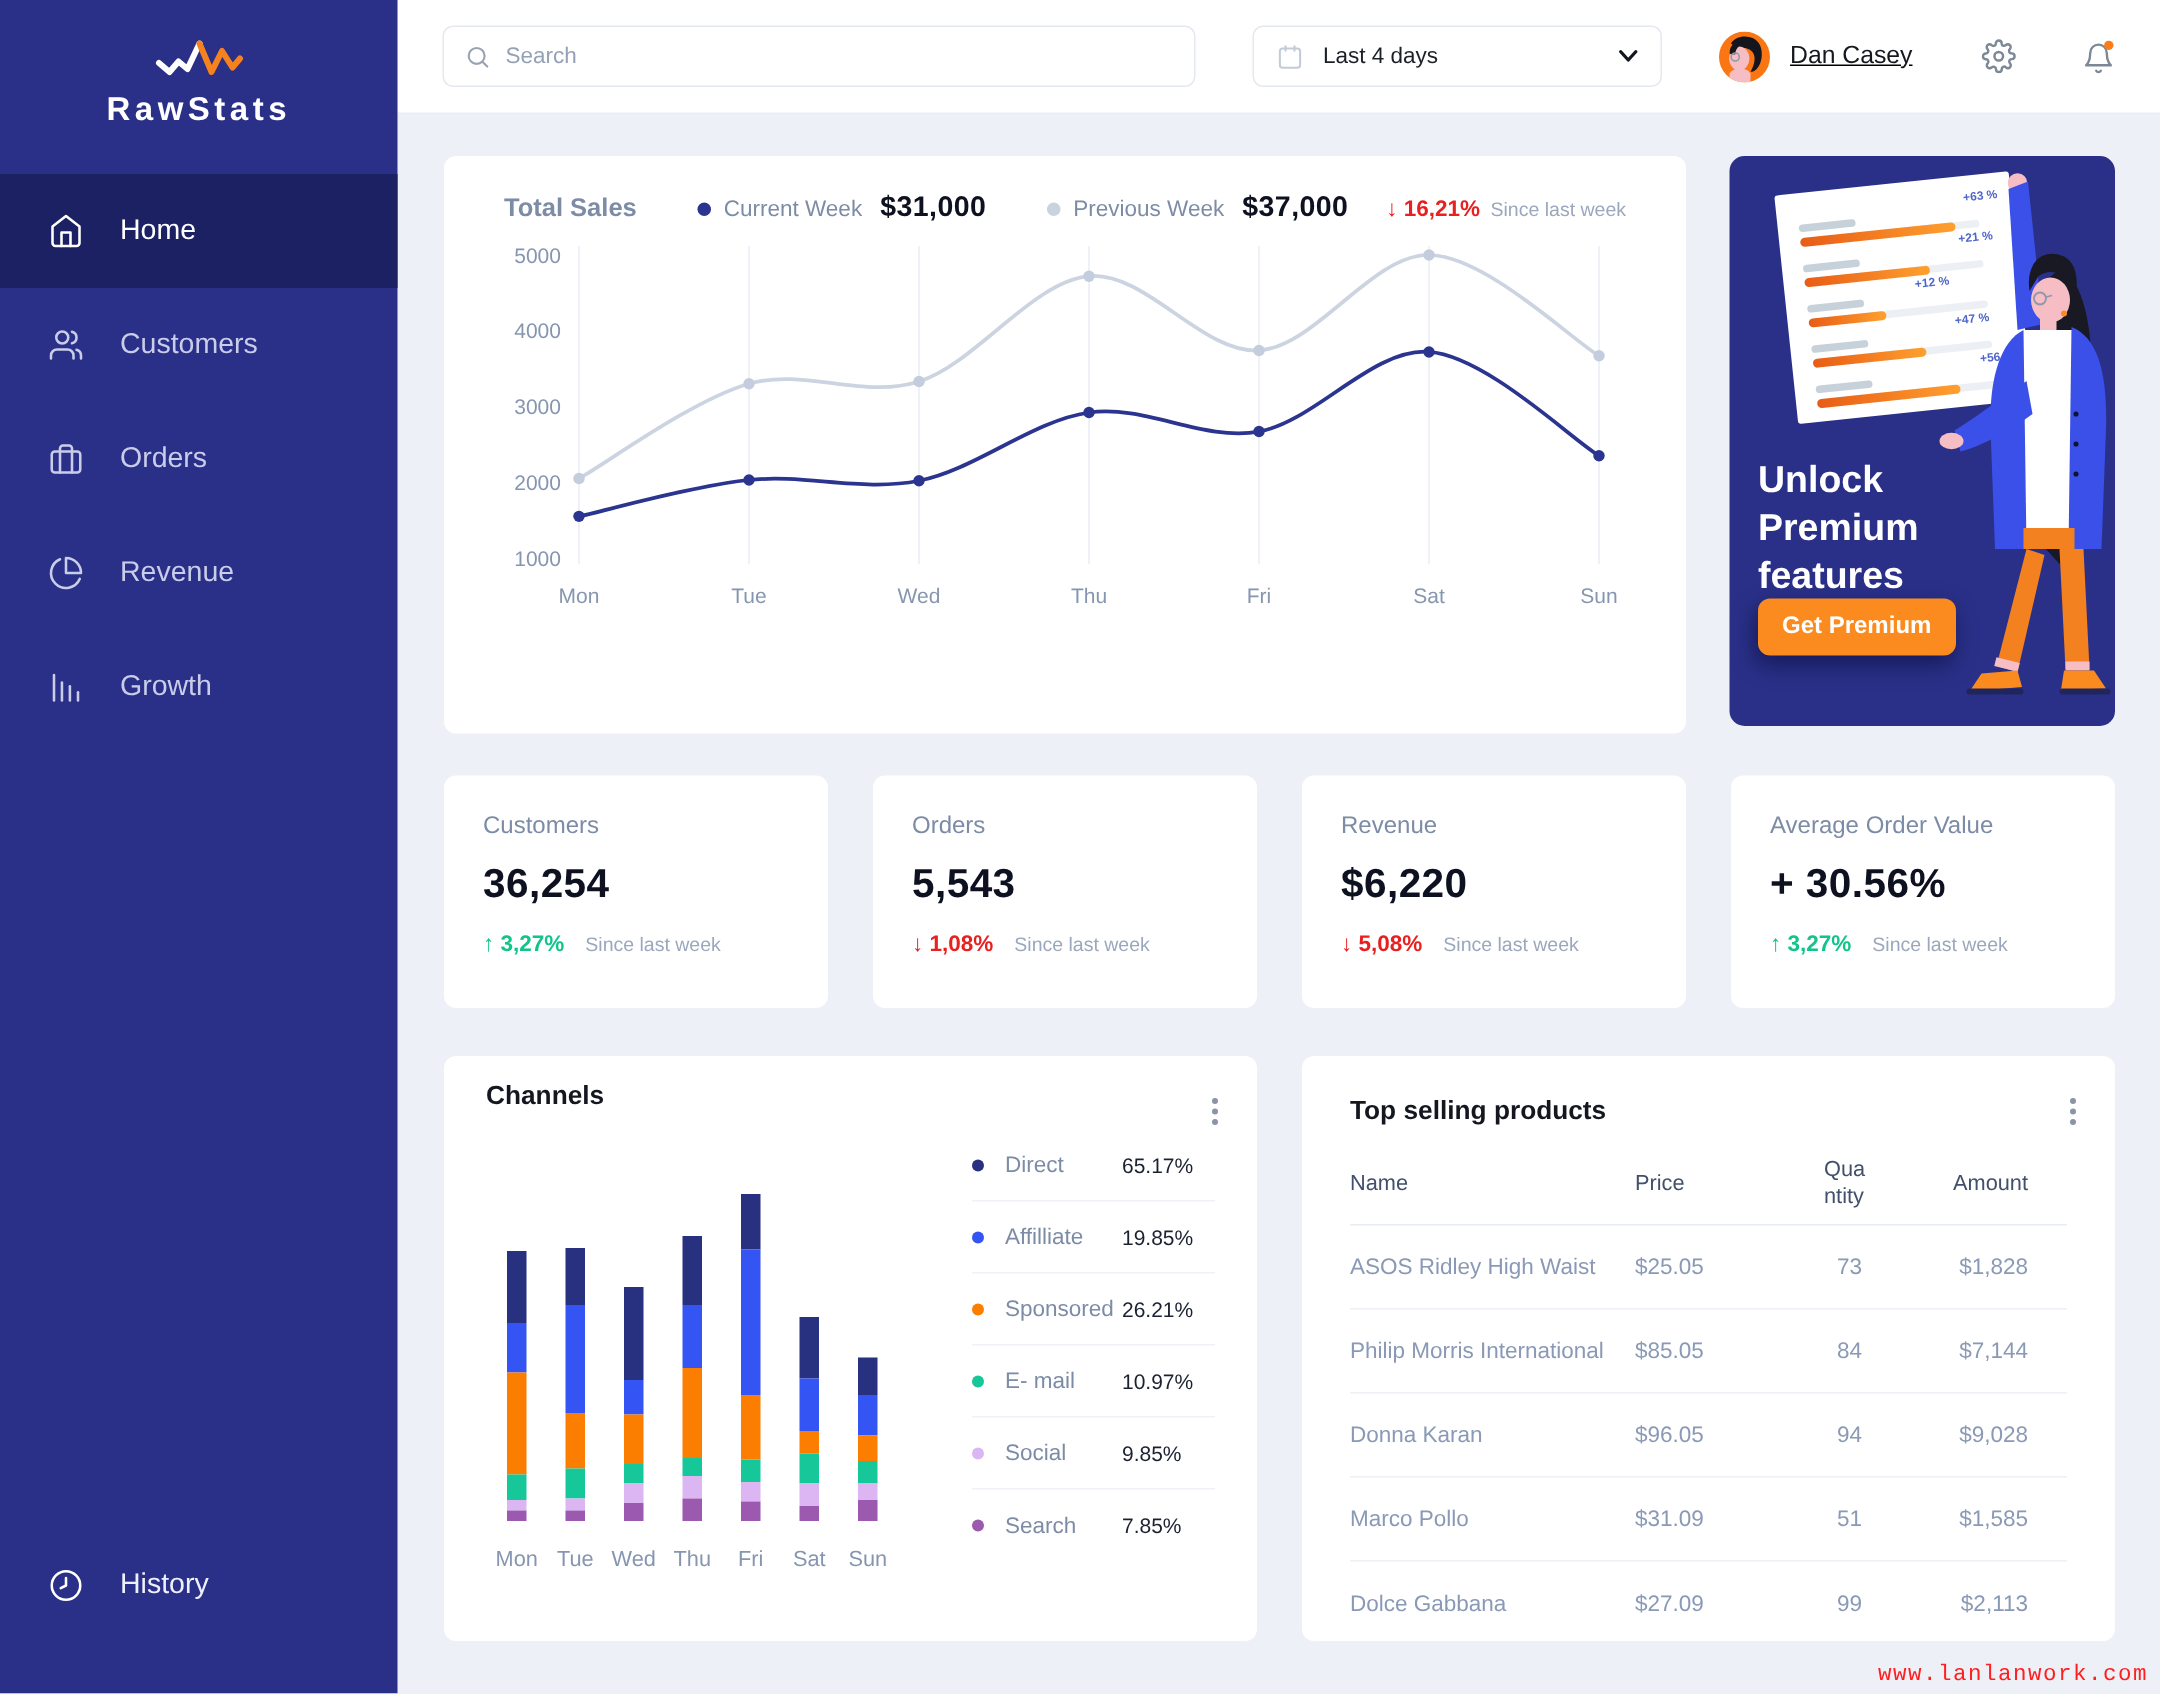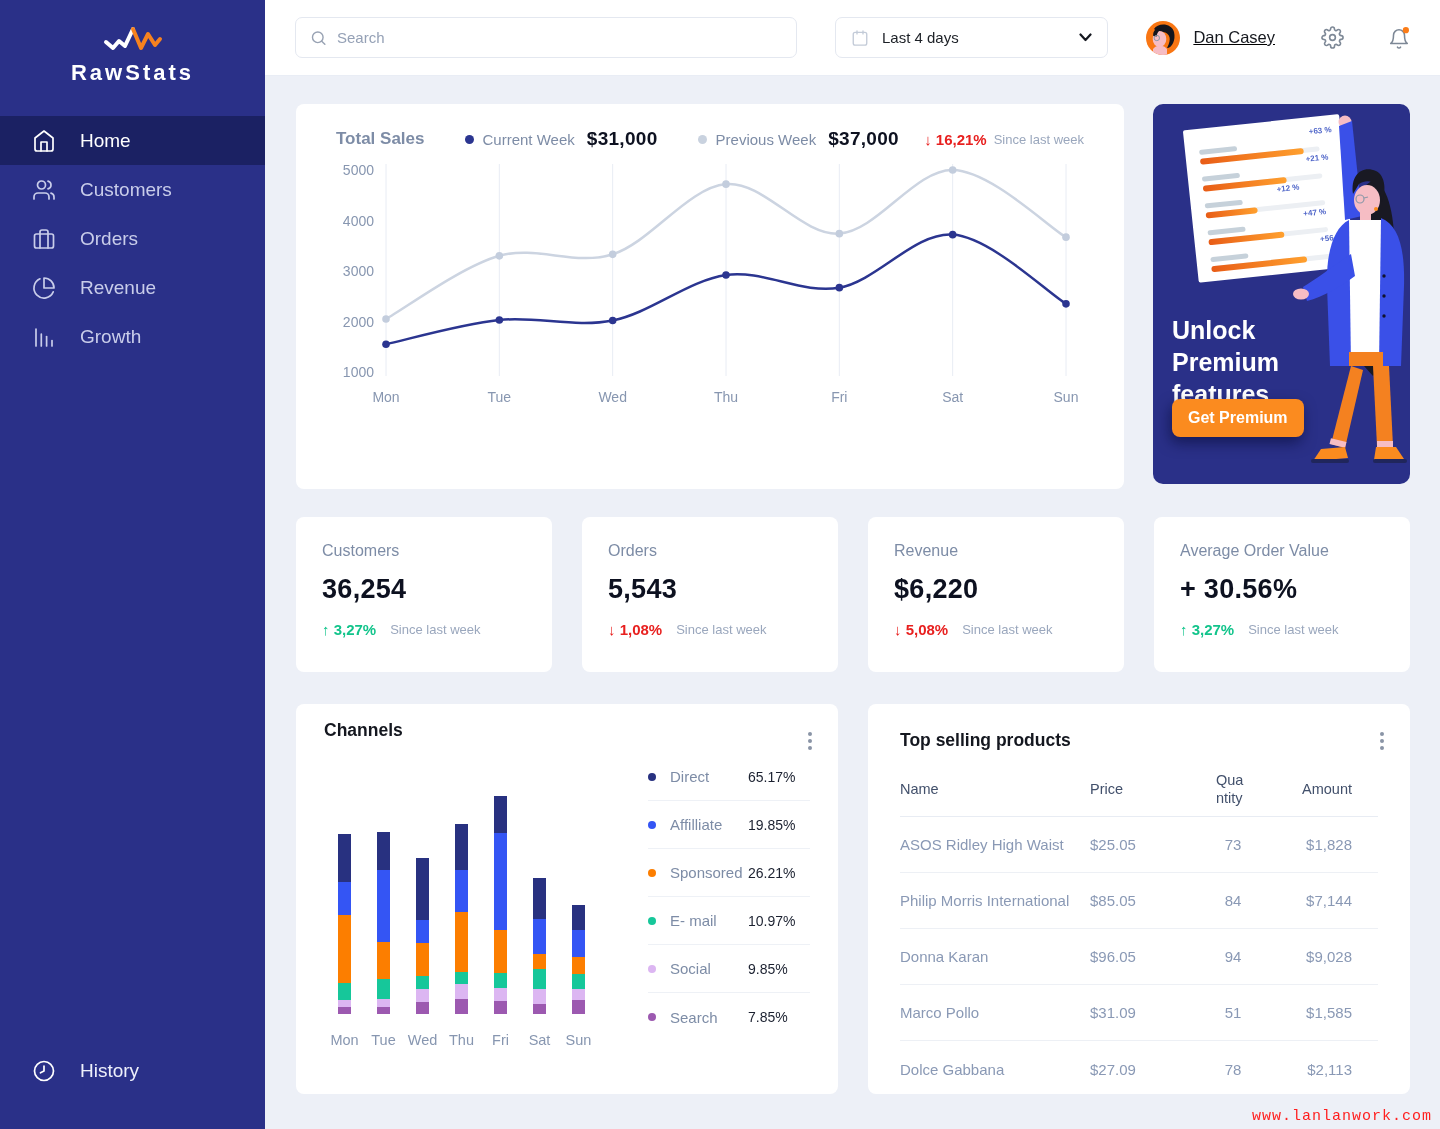--- a/index.html
+++ b/index.html
@@ -6,21 +6,21 @@
   html { background:#edf0f7; }
   body {
     width:1440px; height:1129px; position:relative; overflow:hidden;
     background:#edf0f7; font-family:"Liberation Sans","DejaVu Sans",sans-serif;
   }
   
   .sidebar { position:absolute; left:0; top:0; width:265px; height:1129px; background:#2a3088; z-index:3; }
   .logo { display:flex; flex-direction:column; align-items:center; padding-top:20px; }
   .logo-name { margin-top:4px; font-size:22px; font-weight:bold; letter-spacing:3px; color:#fff; }
   .nav { margin-top:30px; }
-  .nav-item { height:49px; display:flex; align-items:center; padding-left:32px; gap:24px;
+  .nav-item { height:76px; display:flex; align-items:center; padding-left:32px; gap:24px;
               color:#c9cdea; font-size:19px; cursor:pointer; }
   .nav-item.active { background:#1b2163; color:#fff; }
   .nav-icon { width:24px; height:24px; display:flex; }
   .nav-bottom { position:absolute; bottom:34px; left:0; width:100%; }
   
   .topbar { position:absolute; left:265px; top:0; width:1175px; height:76px; background:#fff;
             display:flex; align-items:center; padding:0 30px; border-bottom:1px solid #e9edf5; z-index:2; }
   .search-box { width:502px; height:41px; border:1.5px solid #e4e8f0; border-radius:7px;
                 display:flex; align-items:center; padding:0 14px; gap:10px; background:#fff; }
   .search-box input { border:none; outline:none; width:100%; font-size:15px; color:#333;
@@ -48,21 +48,21 @@
   .sales-delta { margin-left:auto; display:flex; align-items:center; gap:7px; }
   .delta-pct { font-size:15px; font-weight:bold; }
   .delta-note { font-size:13px; color:#9aa7bd; }
   .up { color:#12c48b; } .down { color:#e8201f; }
   .sales-sub { margin-top:26px; font-size:13px; color:#8494af; }
   #sales-chart { margin-top:4px; }
   #sales-chart text { font-family:"Liberation Sans","DejaVu Sans",sans-serif; }
   
   .premium-card { width:257px; height:380px; background:#2a3088; border-radius:10px; position:relative; overflow:hidden; }
   .premium-illust { position:absolute; inset:0; }
-  .premium-heading { position:absolute; left:19px; top:210px; width:140px; font-size:25px; line-height:32px;
+  .premium-heading { position:absolute; left:19px; top:200px; width:140px; font-size:25px; line-height:32px;
                      font-weight:bold; color:#fff; z-index:2; }
   .premium-btn { position:absolute; left:19px; top:295px; z-index:2; background:#fb8b1f; color:#fff;
                  font-size:16px; font-weight:bold; font-family:inherit; border:none; border-radius:8px;
                  padding:10px 16px; cursor:pointer; box-shadow:-2px 6px 14px rgba(5,10,50,.55); }
   
   .stats-row { display:flex; gap:30px; margin-top:28px; }
   .stat-card { width:256px; height:155px; padding:25px 26px; }
   .stat-title { font-size:16px; color:#7d8ca6; }
   .stat-value { margin-top:14px; font-size:27px; font-weight:bold; color:#0d1120; letter-spacing:.3px; }
   .stat-delta-row { margin-top:16px; display:flex; align-items:center; font-size:15px; font-weight:bold; }
@@ -567,21 +567,21 @@
             </div>
             <div class="trow">
               <span class="c-name">Marco Pollo</span>
               <span class="c-price">$31.09</span>
               <span class="c-qty">51</span>
               <span class="c-amt">$1,585</span>
             </div>
             <div class="trow">
               <span class="c-name">Dolce  Gabbana</span>
               <span class="c-price">$27.09</span>
-              <span class="c-qty">78</span>
+              <span class="c-qty">99</span>
               <span class="c-amt">$2,113</span>
             </div>
           </div>
       </div>
     </section>
   </div>
 </main>
 
 <div class="watermark">www.lanlanwork.com</div>
 

